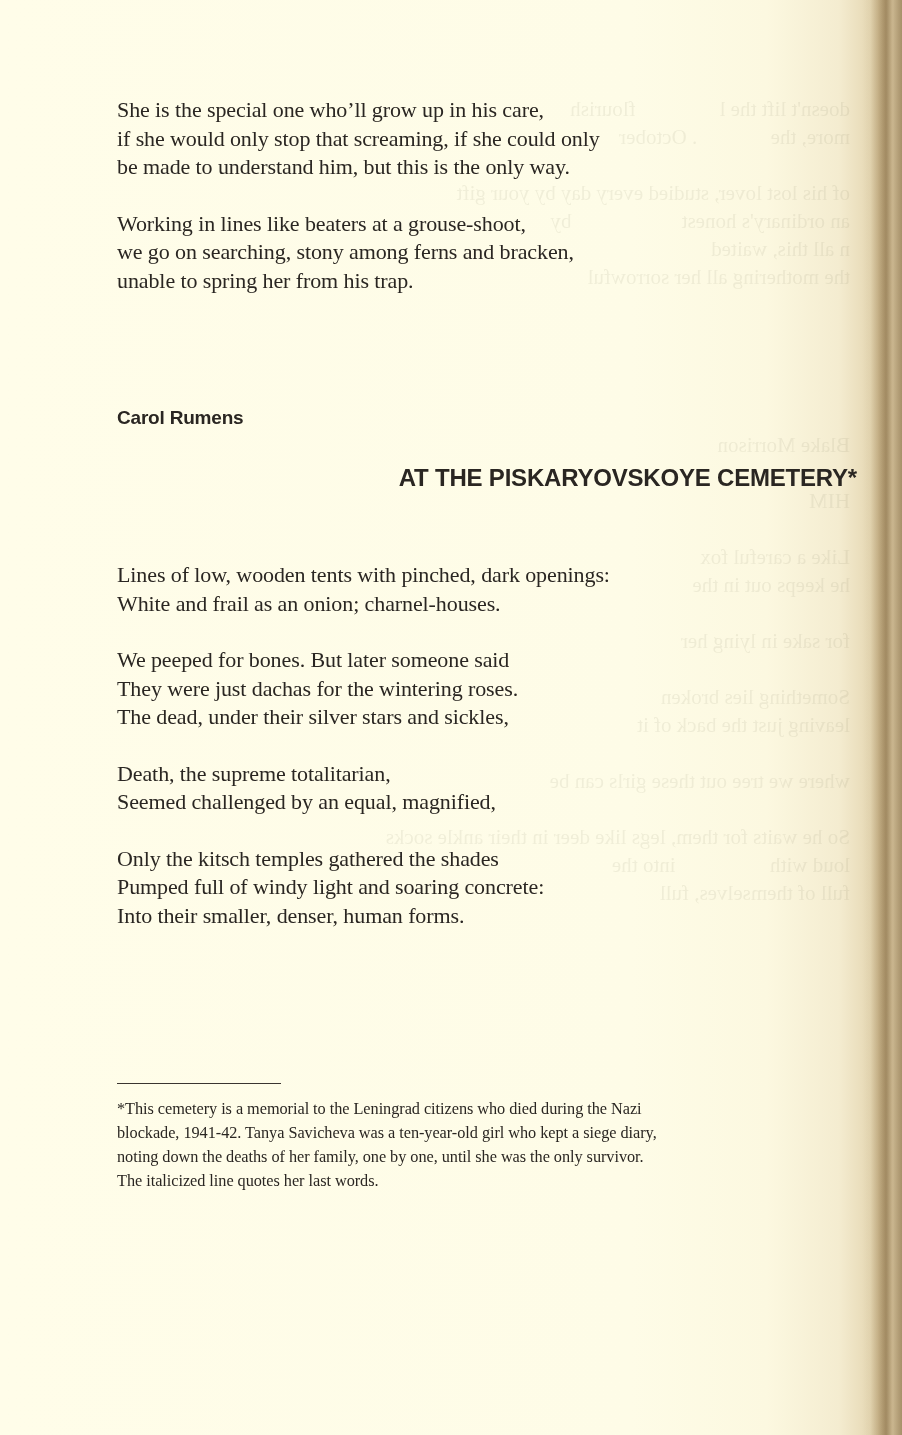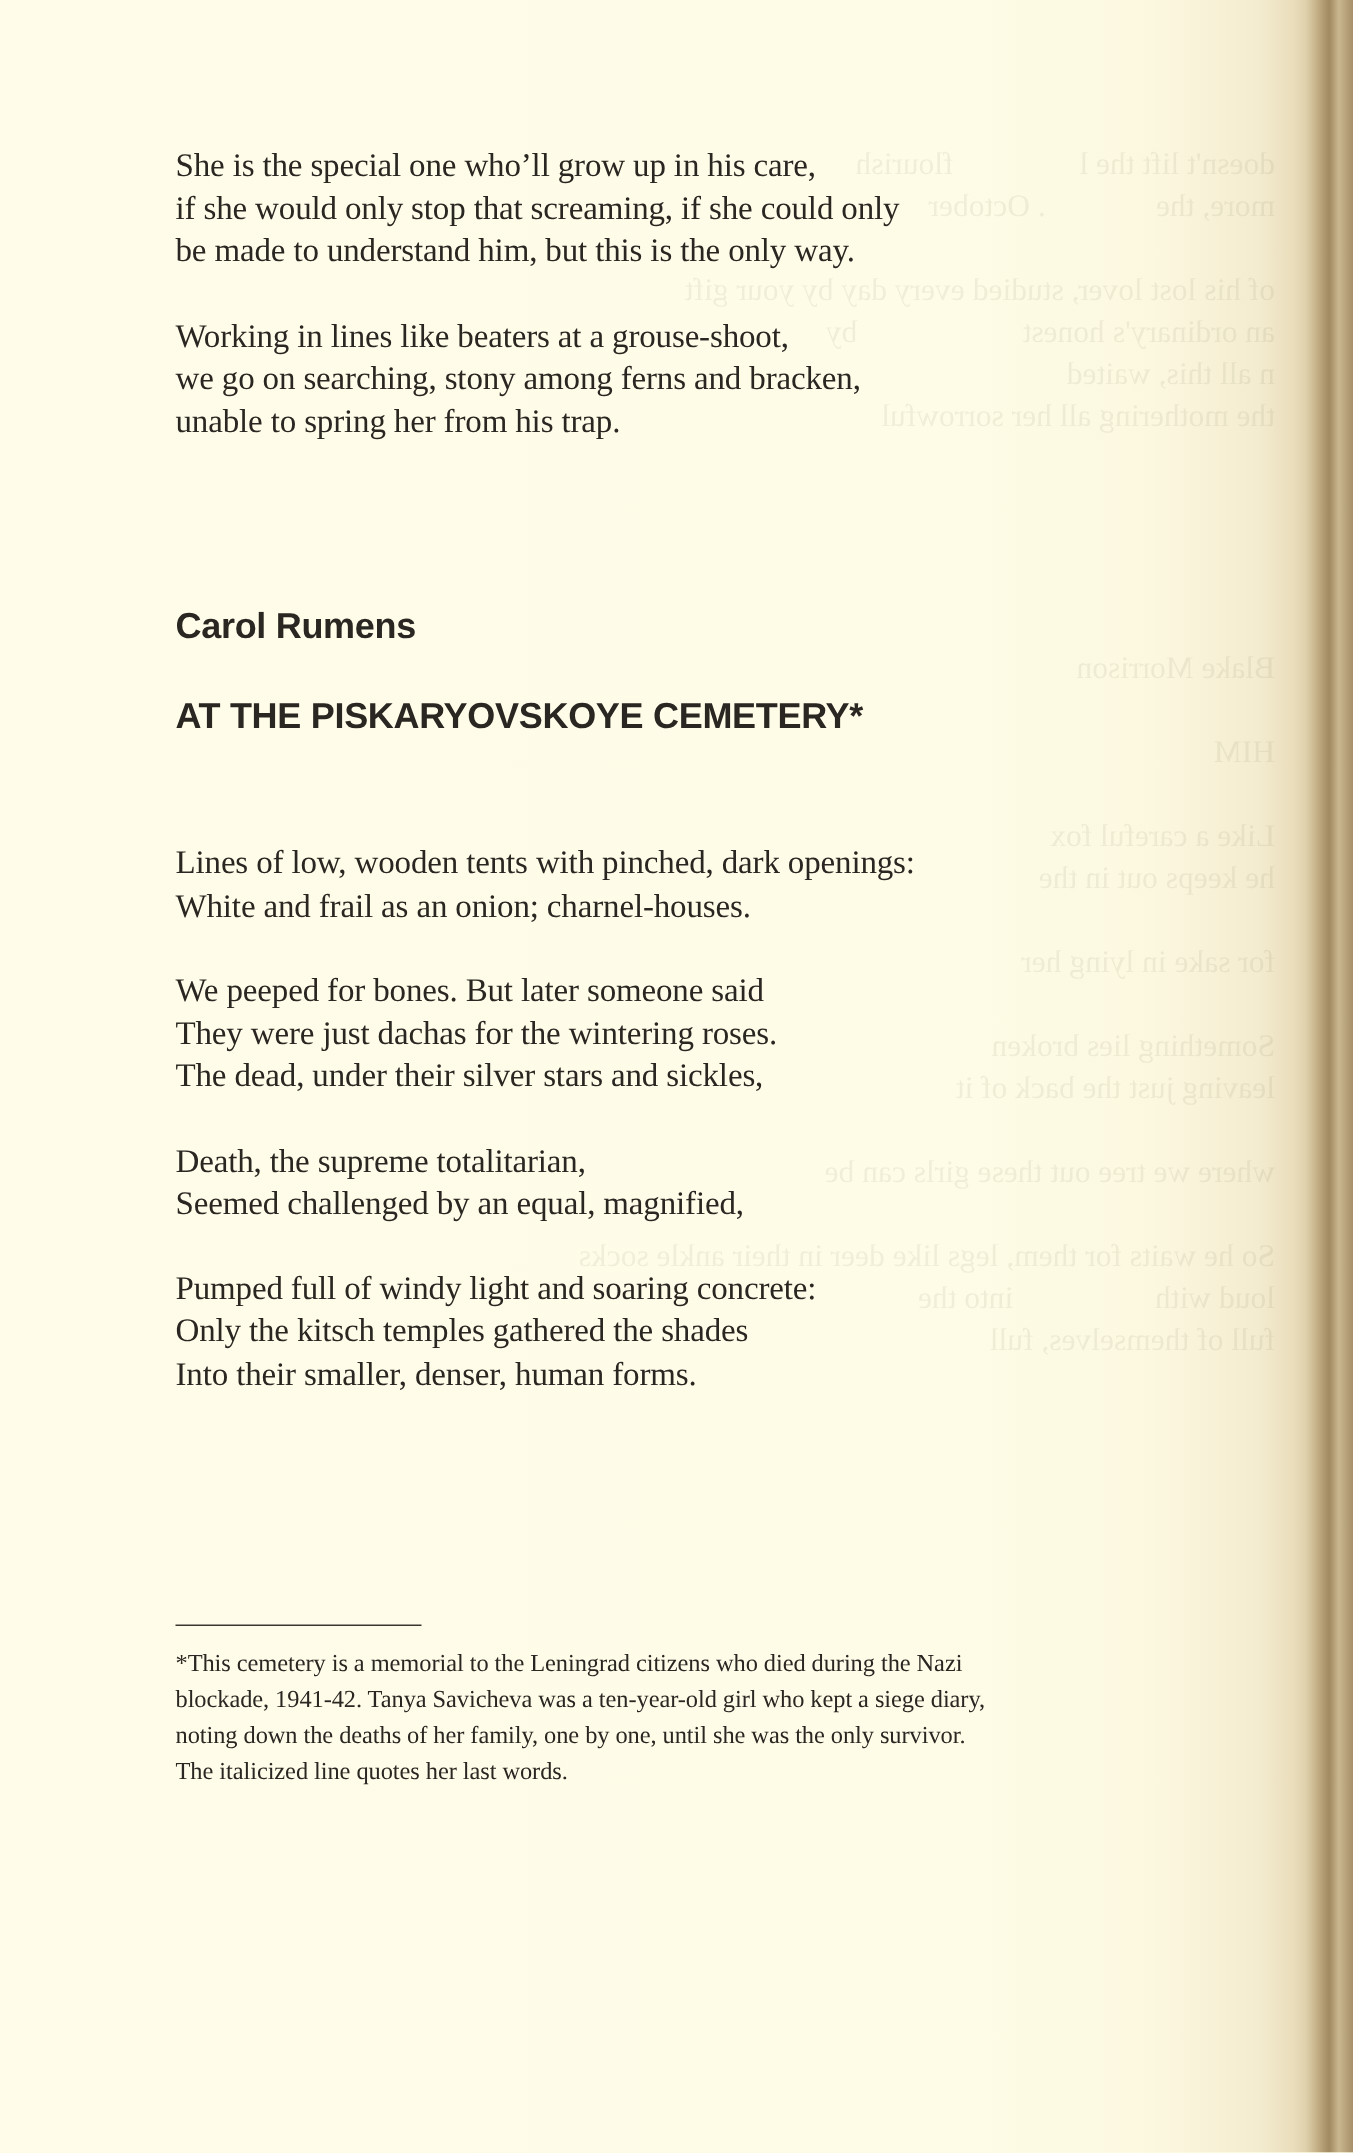--- a/index.html
+++ b/index.html
@@ -55,34 +55,35 @@
     }
     .stanza {
       margin-bottom: 28px;
     }
     .stanza.first-block {
       margin-bottom: 0;
     }
     .author {
       font-family: "Liberation Sans", "DejaVu Sans", sans-serif;
       font-weight: bold;
-      font-size: 24px;
+      font-size: 19px;
       line-height: 30px;
       margin-top: 108px;
       letter-spacing: -0.2px;
       color: #2a2622;
     }
     .title {
       font-family: "Liberation Sans", "DejaVu Sans", sans-serif;
       font-weight: bold;
       font-size: 24px;
       line-height: 30px;
       margin-top: 30px;
       letter-spacing: -0.2px;
       color: #2a2622;
+      text-align: right;
     }
     .poem {
       margin-top: 68px;
     }
     .footnote-rule {
       position: absolute;
       left: 117px;
       top: 1083px;
       width: 164px;
       height: 0;
@@ -165,22 +166,22 @@
       <div class="stanza">
         <div class="poem-line">We peeped for bones. But later someone said</div>
         <div class="poem-line">They were just dachas for the wintering roses.</div>
         <div class="poem-line">The dead, under their silver stars and sickles,</div>
       </div>
       <div class="stanza">
         <div class="poem-line">Death, the supreme totalitarian,</div>
         <div class="poem-line">Seemed challenged by an equal, magnified,</div>
       </div>
       <div class="stanza">
+        <div class="poem-line">Only the kitsch temples gathered the shades</div>
         <div class="poem-line">Pumped full of windy light and soaring concrete:</div>
-        <div class="poem-line">Only the kitsch temples gathered the shades</div>
         <div class="poem-line">Into their smaller, denser, human forms.</div>
       </div>
     </div>
   </div>
 
   <div class="footnote-rule"></div>
   <div class="footnote">
     <div class="footnote-line">*This cemetery is a memorial to the Leningrad citizens who died during the Nazi</div>
     <div class="footnote-line">blockade, 1941-42. Tanya Savicheva was a ten-year-old girl who kept a siege diary,</div>
     <div class="footnote-line">noting down the deaths of her family, one by one, until she was the only survivor.</div>

